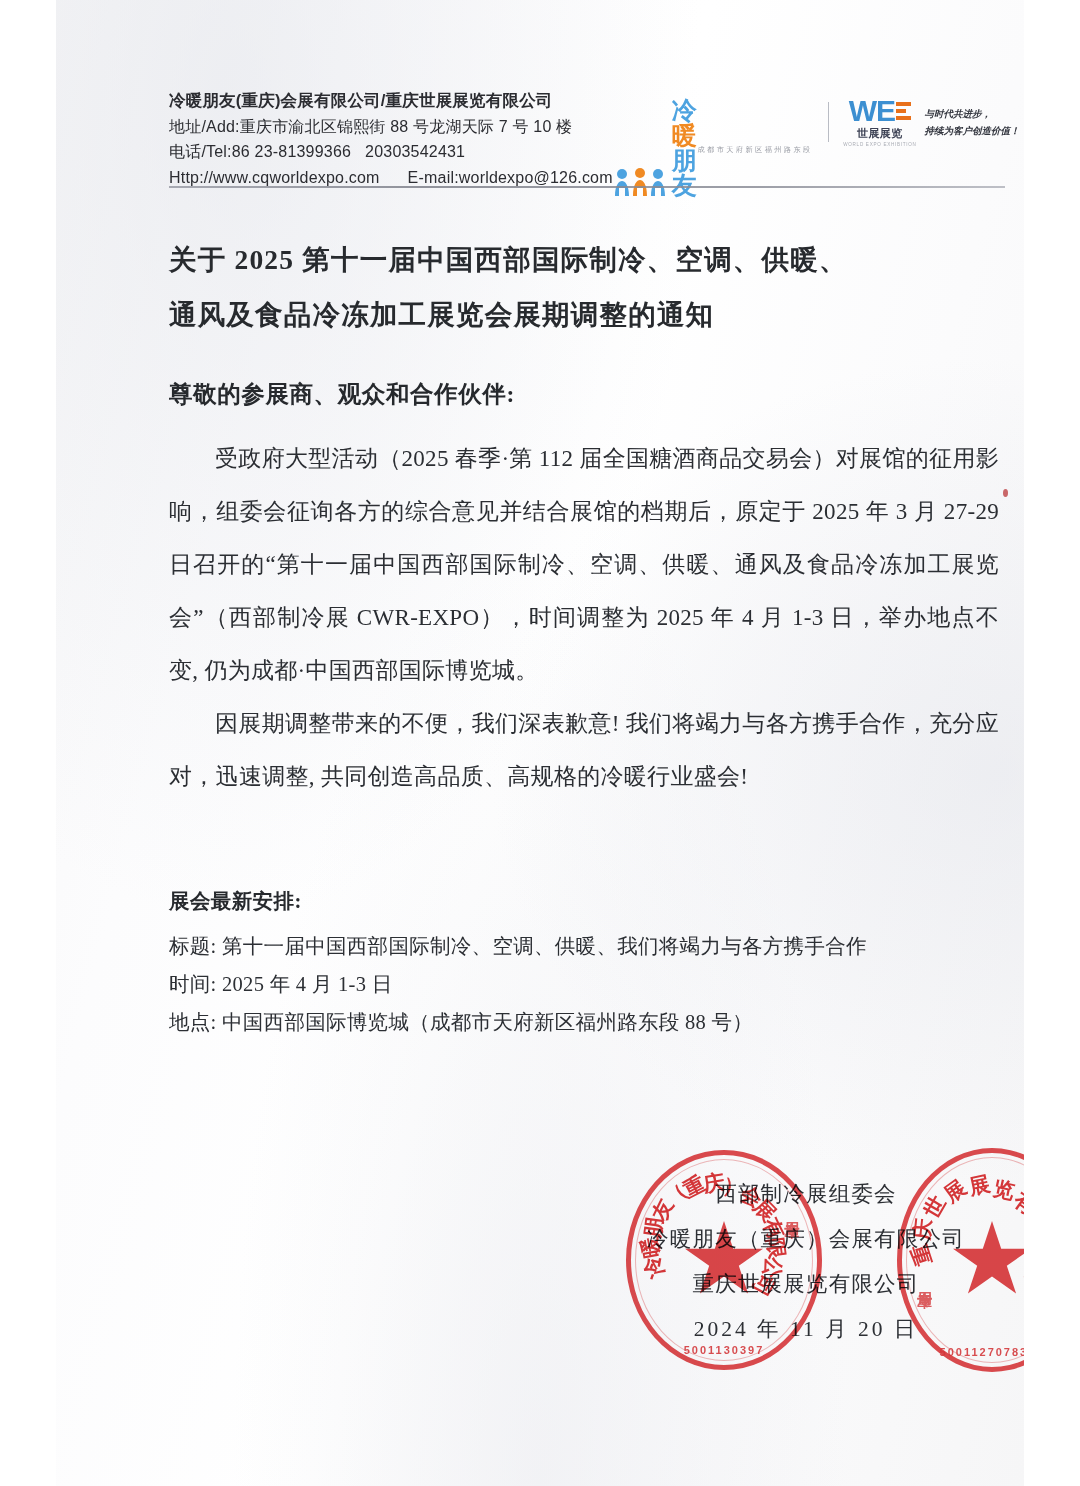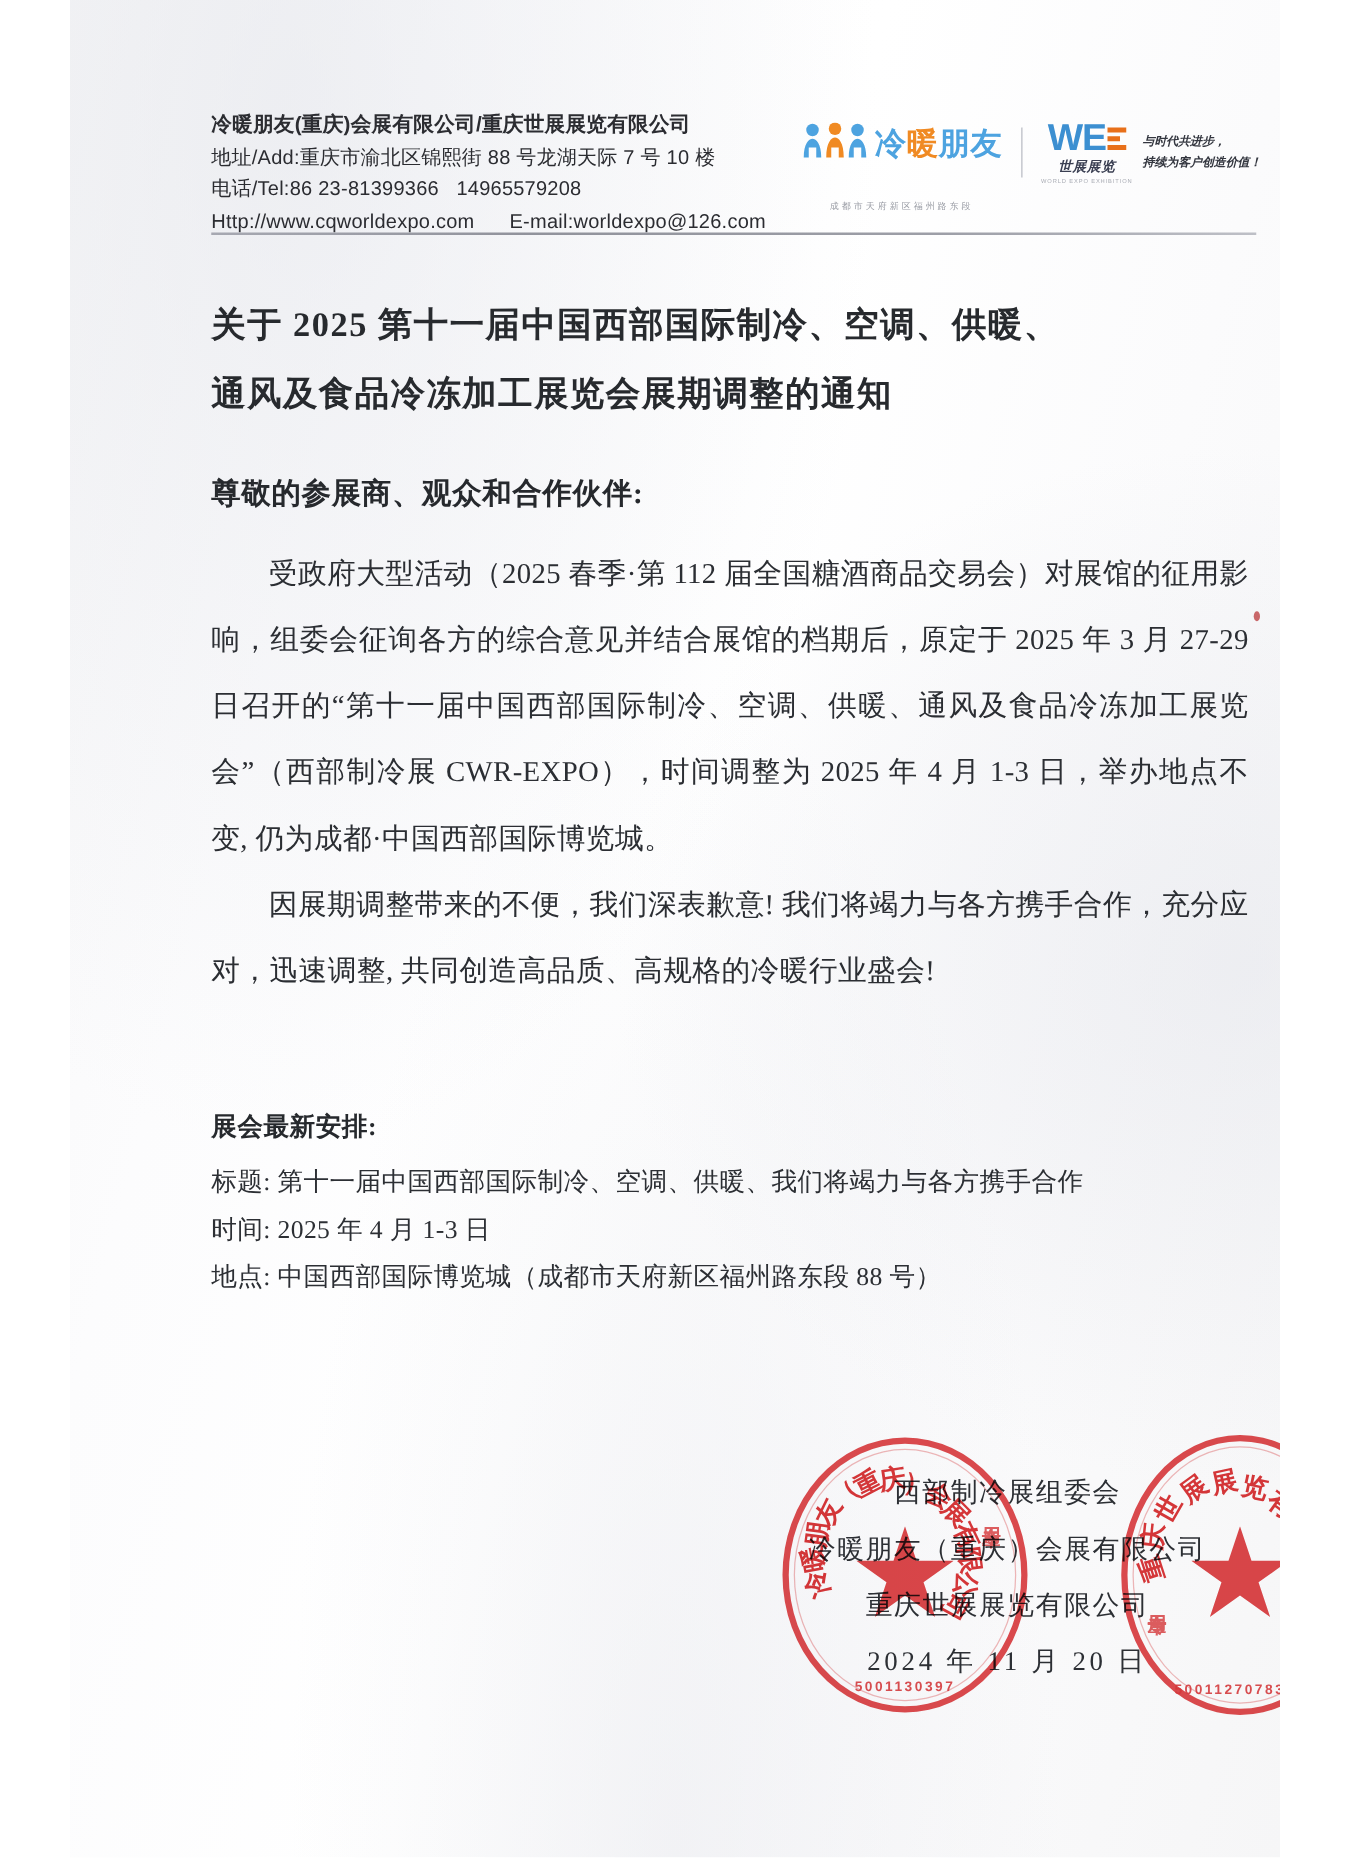--- a/index.html
+++ b/index.html
@@ -56,21 +56,21 @@
   }
   .lh-line .sp { display: inline-block; width: 14px; }
 
   
   .logos {
     display: flex;
     align-items: flex-start;
     gap: 8px;
     margin-top: 10px;
   }
-  .logo-lnpy { display: flex; flex-direction: column; align-items: center; gap: 28px; }
+  .logo-lnpy { display: flex; flex-direction: row; align-items: center; }
   .lnpy-row { display: flex; align-items: flex-end; gap: 5px; }
   .people { display: flex; align-items: flex-end; gap: 1px; }
   .lnpy-word {
     font-family: "Liberation Sans", "DejaVu Sans", sans-serif;
     font-size: 25px;
     font-weight: bold;
     letter-spacing: 0.5px;
     line-height: 1;
   }
   .lnpy-word .c1 { color: #4da3e0; }
@@ -98,21 +98,20 @@
   .we-bars i { display: block; width: 15px; height: 4px; background: #e8701a; }
   .we-bars i.short { width: 10px; }
   .we-cn {
     font-family: "Liberation Sans", "DejaVu Sans", sans-serif;
     font-size: 11px;
     font-weight: bold;
     color: #3a3f52;
     letter-spacing: 0.4px;
     margin-top: 2px;
     white-space: nowrap;
-    font-style: italic;
   }
   .we-en {
     font-family: "Liberation Sans", "DejaVu Sans", sans-serif;
     font-size: 4.6px;
     color: #a9acb4;
     letter-spacing: 0.7px;
     margin-top: 1px;
     white-space: nowrap;
   }
   .we-divider { width: 1px; background: #b9bcc4; height: 40px; margin: 4px 7px 0 7px; }
@@ -300,21 +299,21 @@
 <body>
 
 <div class="page">
   <div class="paper-tint"></div>
 
   <div class="letterhead">
     <div class="lh-text">
       <div class="lh-company">冷暖朋友(重庆)会展有限公司/重庆世展展览有限公司</div>
       <div class="lh-line">地址/Add:重庆市渝北区锦熙街 88 号龙湖天际 7 号 10 楼</div>
       <div class="lh-line">
-        <span>电话/Tel:86 23-81399366</span><span class="sp"></span><span>14965579208</span>
+        <span>电话/Tel:86 23-81399366</span><span class="sp"></span><span>20303542431</span>
       </div>
       <div class="lh-line">
         <span>Http://www.cqworldexpo.com</span><span class="sp"></span><span class="sp"></span><span>E-mail:worldexpo@126.com</span>
       </div>
     </div>
 
     <div class="logos">
 
       <div class="logo-lnpy">
         <div class="lnpy-row">

